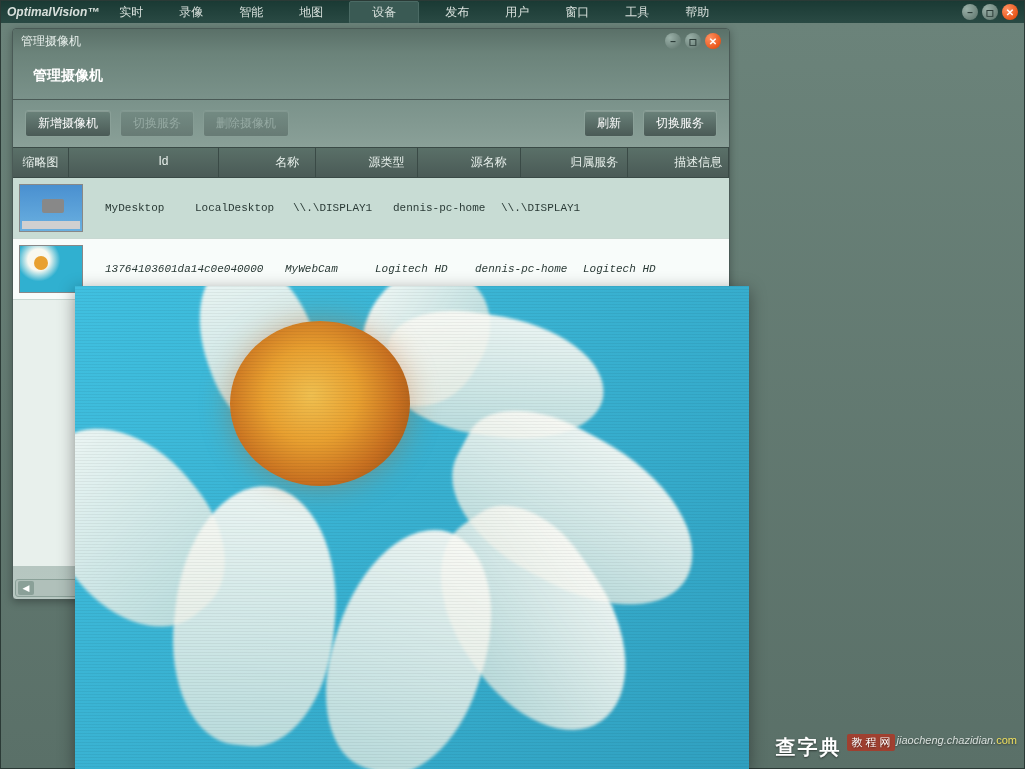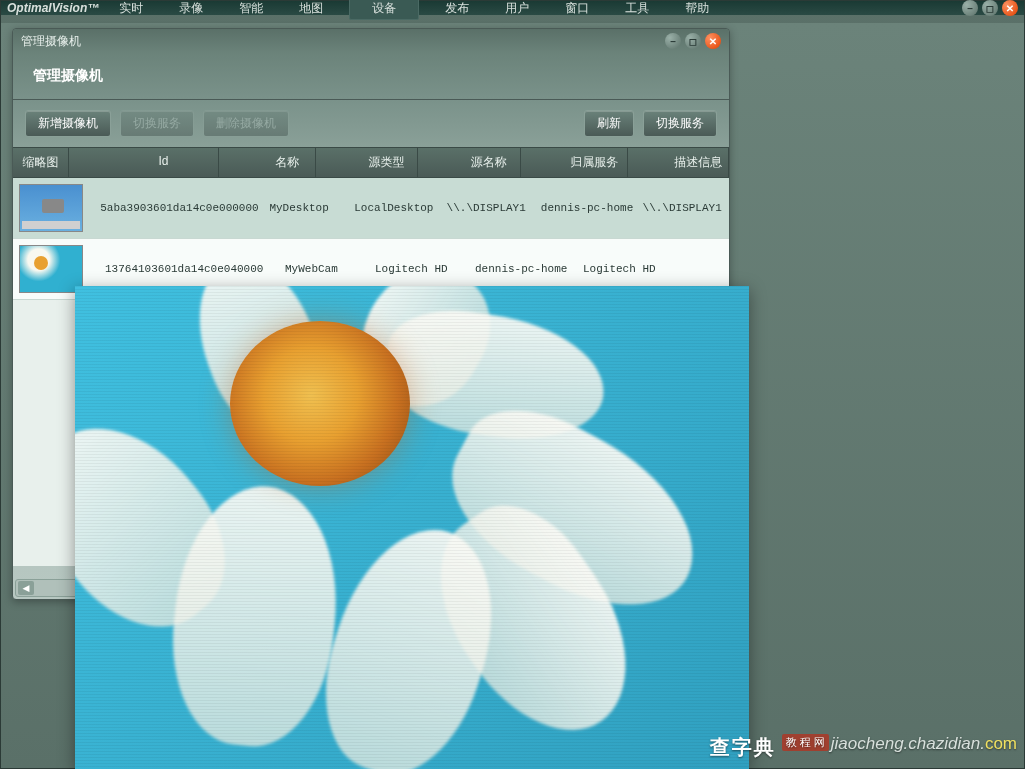--- a/index.html
+++ b/index.html
@@ -10,21 +10,21 @@
   font-size: 12px;
   overflow: hidden;
   position: relative;
 }
 .main-window {
   position: absolute; top: 0; left: 0; width: 1025px; height: 769px;
   background: linear-gradient(to bottom, #5a7068 0%, #6b837a 100%);
   border: 1px solid #2b3a36;
 }
 .title-bar {
-  height: 14px; background: linear-gradient(to bottom, #1a3a34, #2a4a44);
+  height: 22px; background: linear-gradient(to bottom, #1a3a34, #2a4a44);
   display: flex; align-items: center; padding: 0 6px;
   color: #d8e0dc; font-size: 12px; font-weight: bold;
 }
 .title-bar .title { flex: 0 0 auto; padding-right: 10px; font-style: italic; }
 .menu-bar { display: flex; align-items: center; gap: 16px; }
 .menu-item { padding: 3px 10px; color: #d8e0dc; font-weight: normal; cursor: pointer; }
 .menu-item.active { background: #3a5a54; border: 1px solid #4a6a64; border-radius: 2px; padding: 2px 22px; }
 .window-controls { margin-left: auto; display: flex; gap: 4px; }
 .wc-btn { width: 16px; height: 16px; border-radius: 50%; display: flex; align-items: center; justify-content: center; font-size: 10px; font-weight: bold; cursor: pointer; }
 .wc-min { background: radial-gradient(circle at 30% 30%, #9ab0a8, #5a7068); color: #2a3a36; }
@@ -76,21 +76,21 @@
 .col-id { width: 180px; }
 .col-name { width: 90px; }
 .col-srctype { width: 98px; }
 .col-srcname { width: 100px; }
 .col-svc { width: 108px; }
 .col-desc { width: 96px; }
 
 .table-body { background: #e8f0ec; height: 388px; overflow: hidden; }
 .tr { display: flex; align-items: center; border-bottom: 1px solid #c8d8d2; }
 .tr.selected { background: #c8dcd4; }
-.tr.alt { background: #f8fcfa; }
+.tr.alt { background: #f8fcfa; font-style: italic; }
 .td { padding: 12px 4px; font-family: "Courier New", monospace; font-size: 11px; color: #2a3a36; overflow: hidden; white-space: nowrap; }
 .td.col-thumb { padding: 6px; }
 .thumb-desktop {
   width: 64px; height: 48px;
   background: linear-gradient(to bottom, #4a90d0 0%, #6ab0e0 100%);
   border: 1px solid #888; position: relative;
 }
 .thumb-desktop::after {
   content: ""; position: absolute; bottom: 2px; left: 2px; right: 2px; height: 8px;
   background: #d0d0d0;
@@ -149,21 +149,21 @@
   pointer-events: none;
 }
 
 .watermark {
   position: absolute; bottom: 8px; right: 8px; color: #fff;
   font-size: 13px; display: flex; align-items: flex-start; gap: 6px;
   text-shadow: 0 1px 2px rgba(0,0,0,0.5);
 }
 .watermark .kanji { font-size: 20px; font-weight: bold; letter-spacing: 2px; }
 .watermark .badge { background: #a04030; color: #fff; padding: 1px 4px; font-size: 11px; border-radius: 2px; }
-.watermark .url { font-size: 17px; color: #d8e0dc; font-style: italic; margin-left: -4px; }
+.watermark .url { font-size: 11px; color: #d8e0dc; font-style: italic; margin-left: -4px; }
 .url .hi { color: #f0e060; font-style: normal; }
 </style>
 </head>
 <body>
 
 <div class="main-window">
   <div class="title-bar">
     <span class="title"><span>OptimalVision™</span></span>
     <div class="menu-bar">
       <div class="menu-item">实时</div>
@@ -211,21 +211,20 @@
     <div class="th col-srctype">源类型</div>
     <div class="th col-srcname">源名称</div>
     <div class="th col-svc">归属服务</div>
     <div class="th col-desc">描述信息</div>
   </div>
   <div class="table-body">
     <div class="tr selected">
       <div class="td col-thumb">
           <div class="thumb-desktop"></div>
         </div>
-      <div class="td col-id">5aba3903601da14c0e000000</div>
       <div class="td col-name">MyDesktop</div>
       <div class="td col-srctype">LocalDesktop</div>
       <div class="td col-srcname">\\.\DISPLAY1</div>
       <div class="td col-svc">dennis-pc-home</div>
       <div class="td col-desc">\\.\DISPLAY1</div>
     </div>
     <div class="tr alt">
       <div class="td col-thumb">
           <div class="thumb-flower"></div>
         </div>

